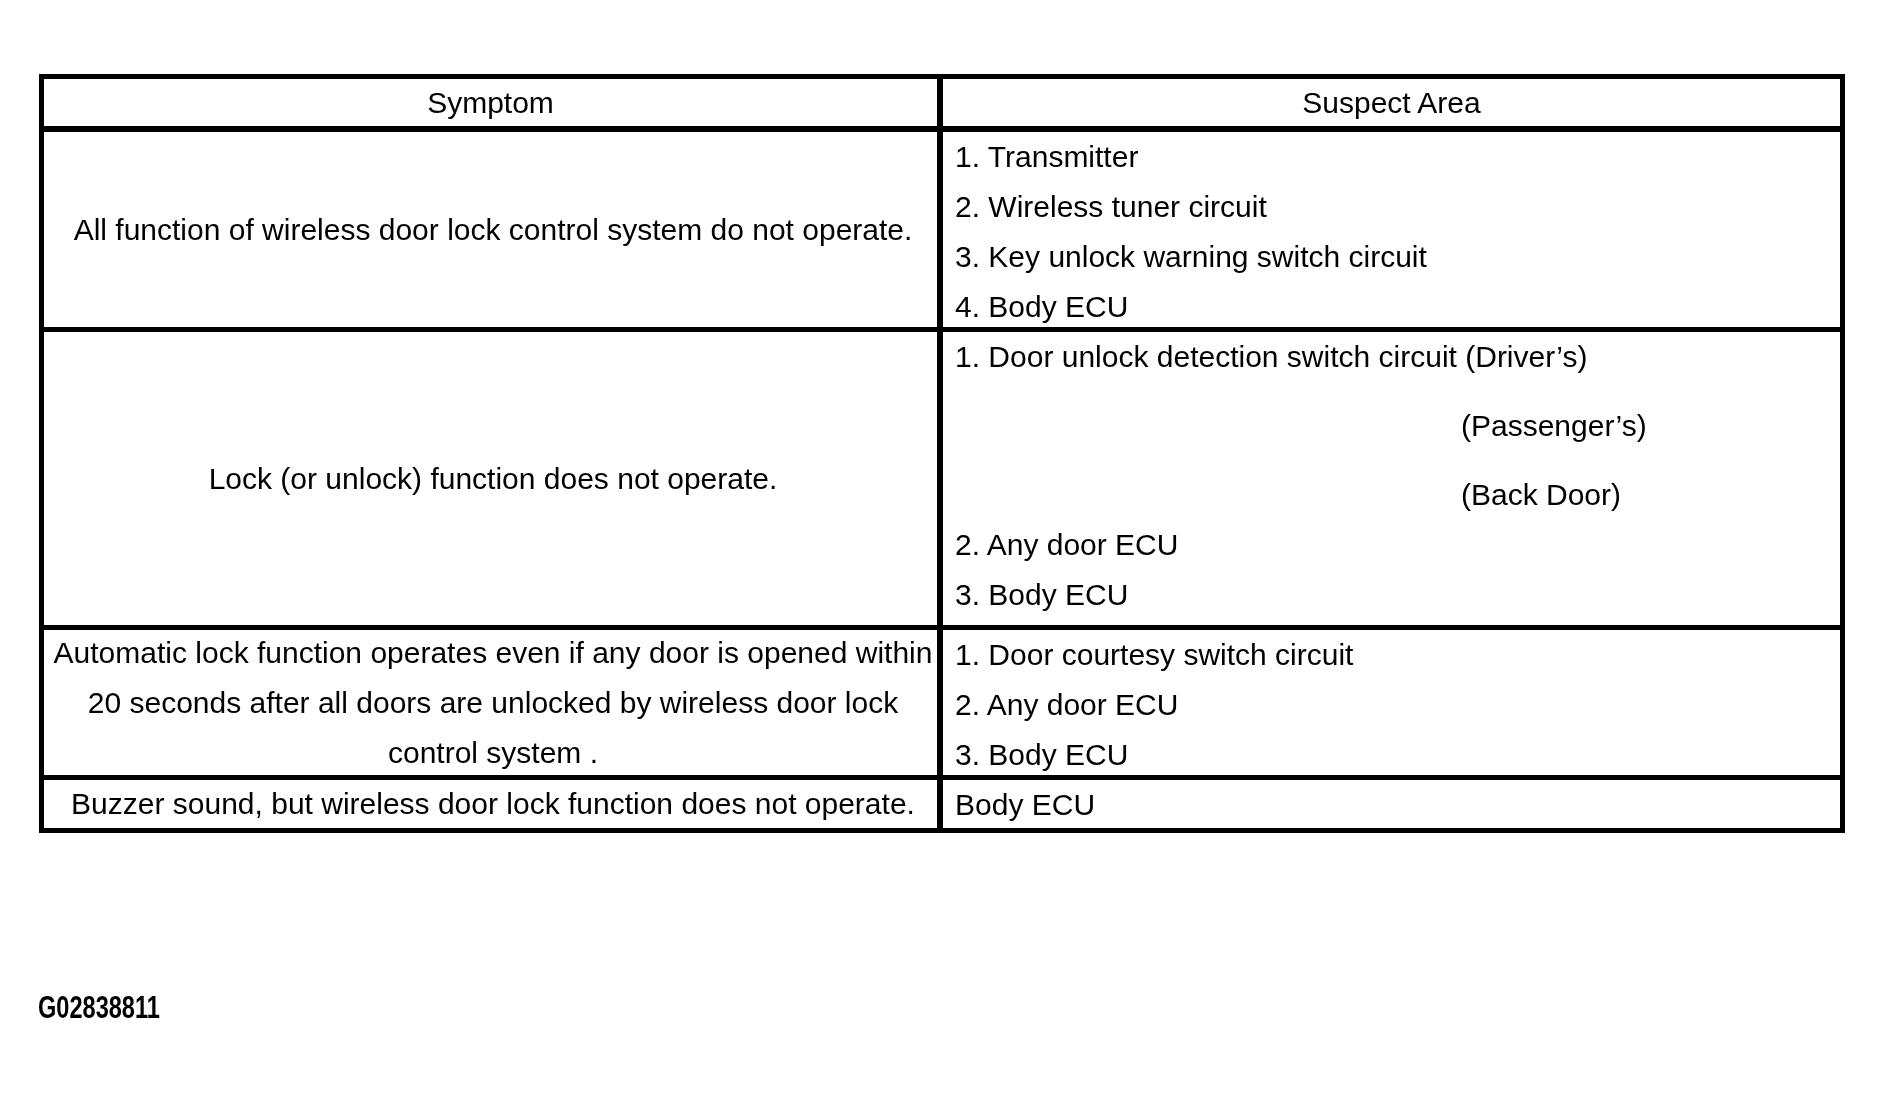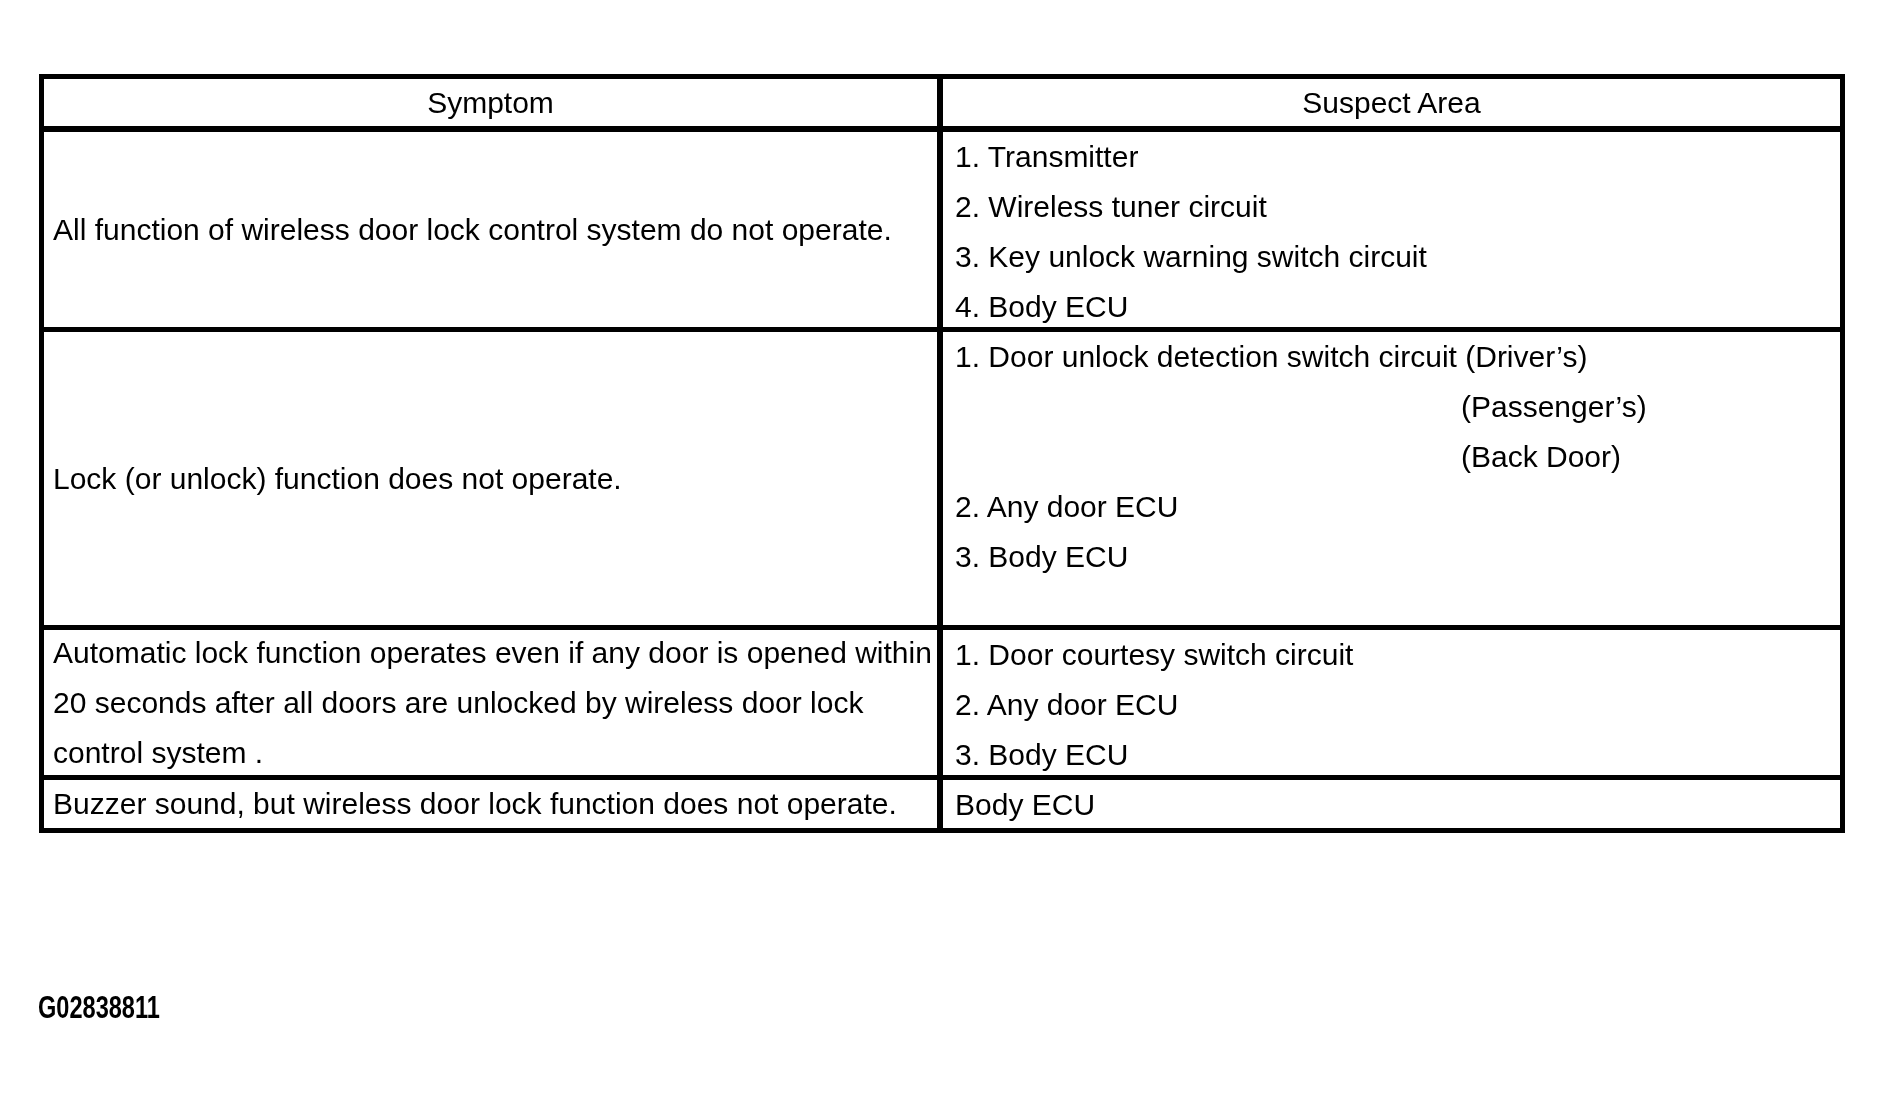--- a/index.html
+++ b/index.html
@@ -30,37 +30,38 @@
     color: #000000;
     overflow: visible;
   }
   .cell-symptom {
     width: 899px;
     border-right: 6px solid #000000;
     display: flex;
     flex-direction: column;
     justify-content: center;
     padding: 0 4px 0 9px;
+    align-items: center;
   }
   .cell-suspect {
     flex: 1;
     display: flex;
     flex-direction: column;
     padding: 0 4px 0 12px;
   }
   .header-row .cell {
     display: flex;
     align-items: center;
     justify-content: center;
     padding: 0;
     text-align: center;
   }
   .header-row { height: 53px; }
   .line { white-space: nowrap; }
-  .suspect-line.indent { margin-left: 506px; }
+  .suspect-line.indent { margin-left: 506px; margin-top: 19px; }
   .row-1 { height: 200px; }
   .row-2 { height: 298px; }
   .row-3 { height: 150px; }
   .row-4 { height: 110px; }
   .row-5 { height: 48px; border-radius: 21px; }
   .figure-code {
     position: absolute;
     left: 38px;
     top: 990px;
     font-size: 31px;

